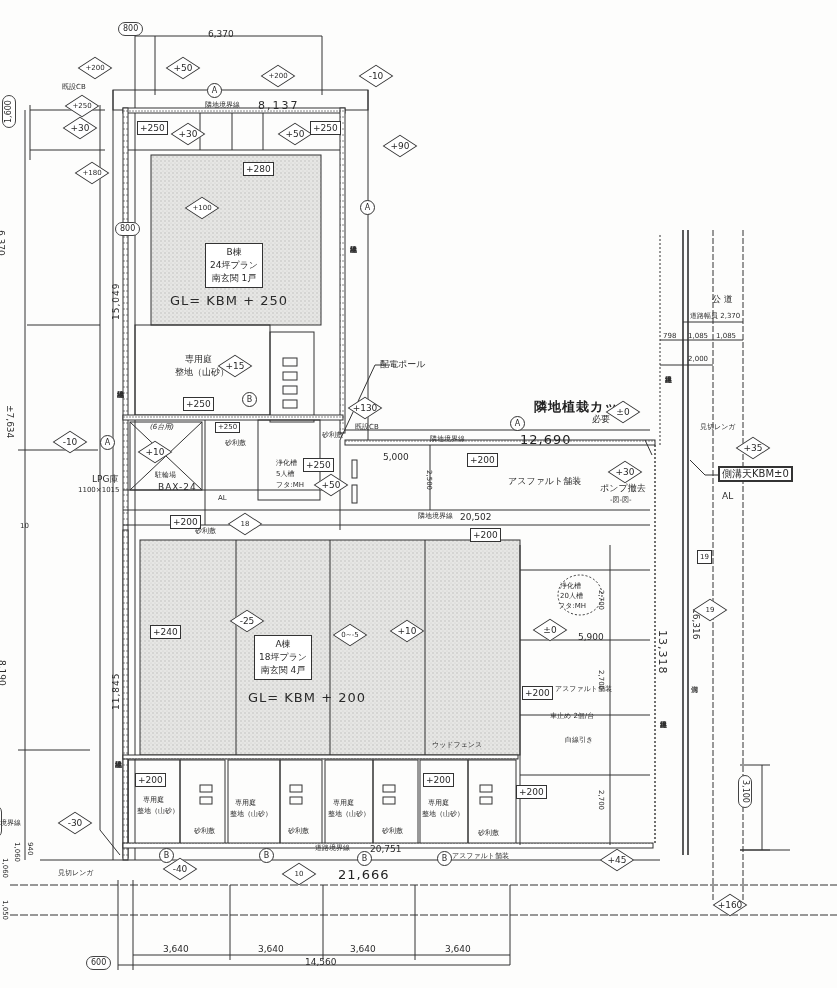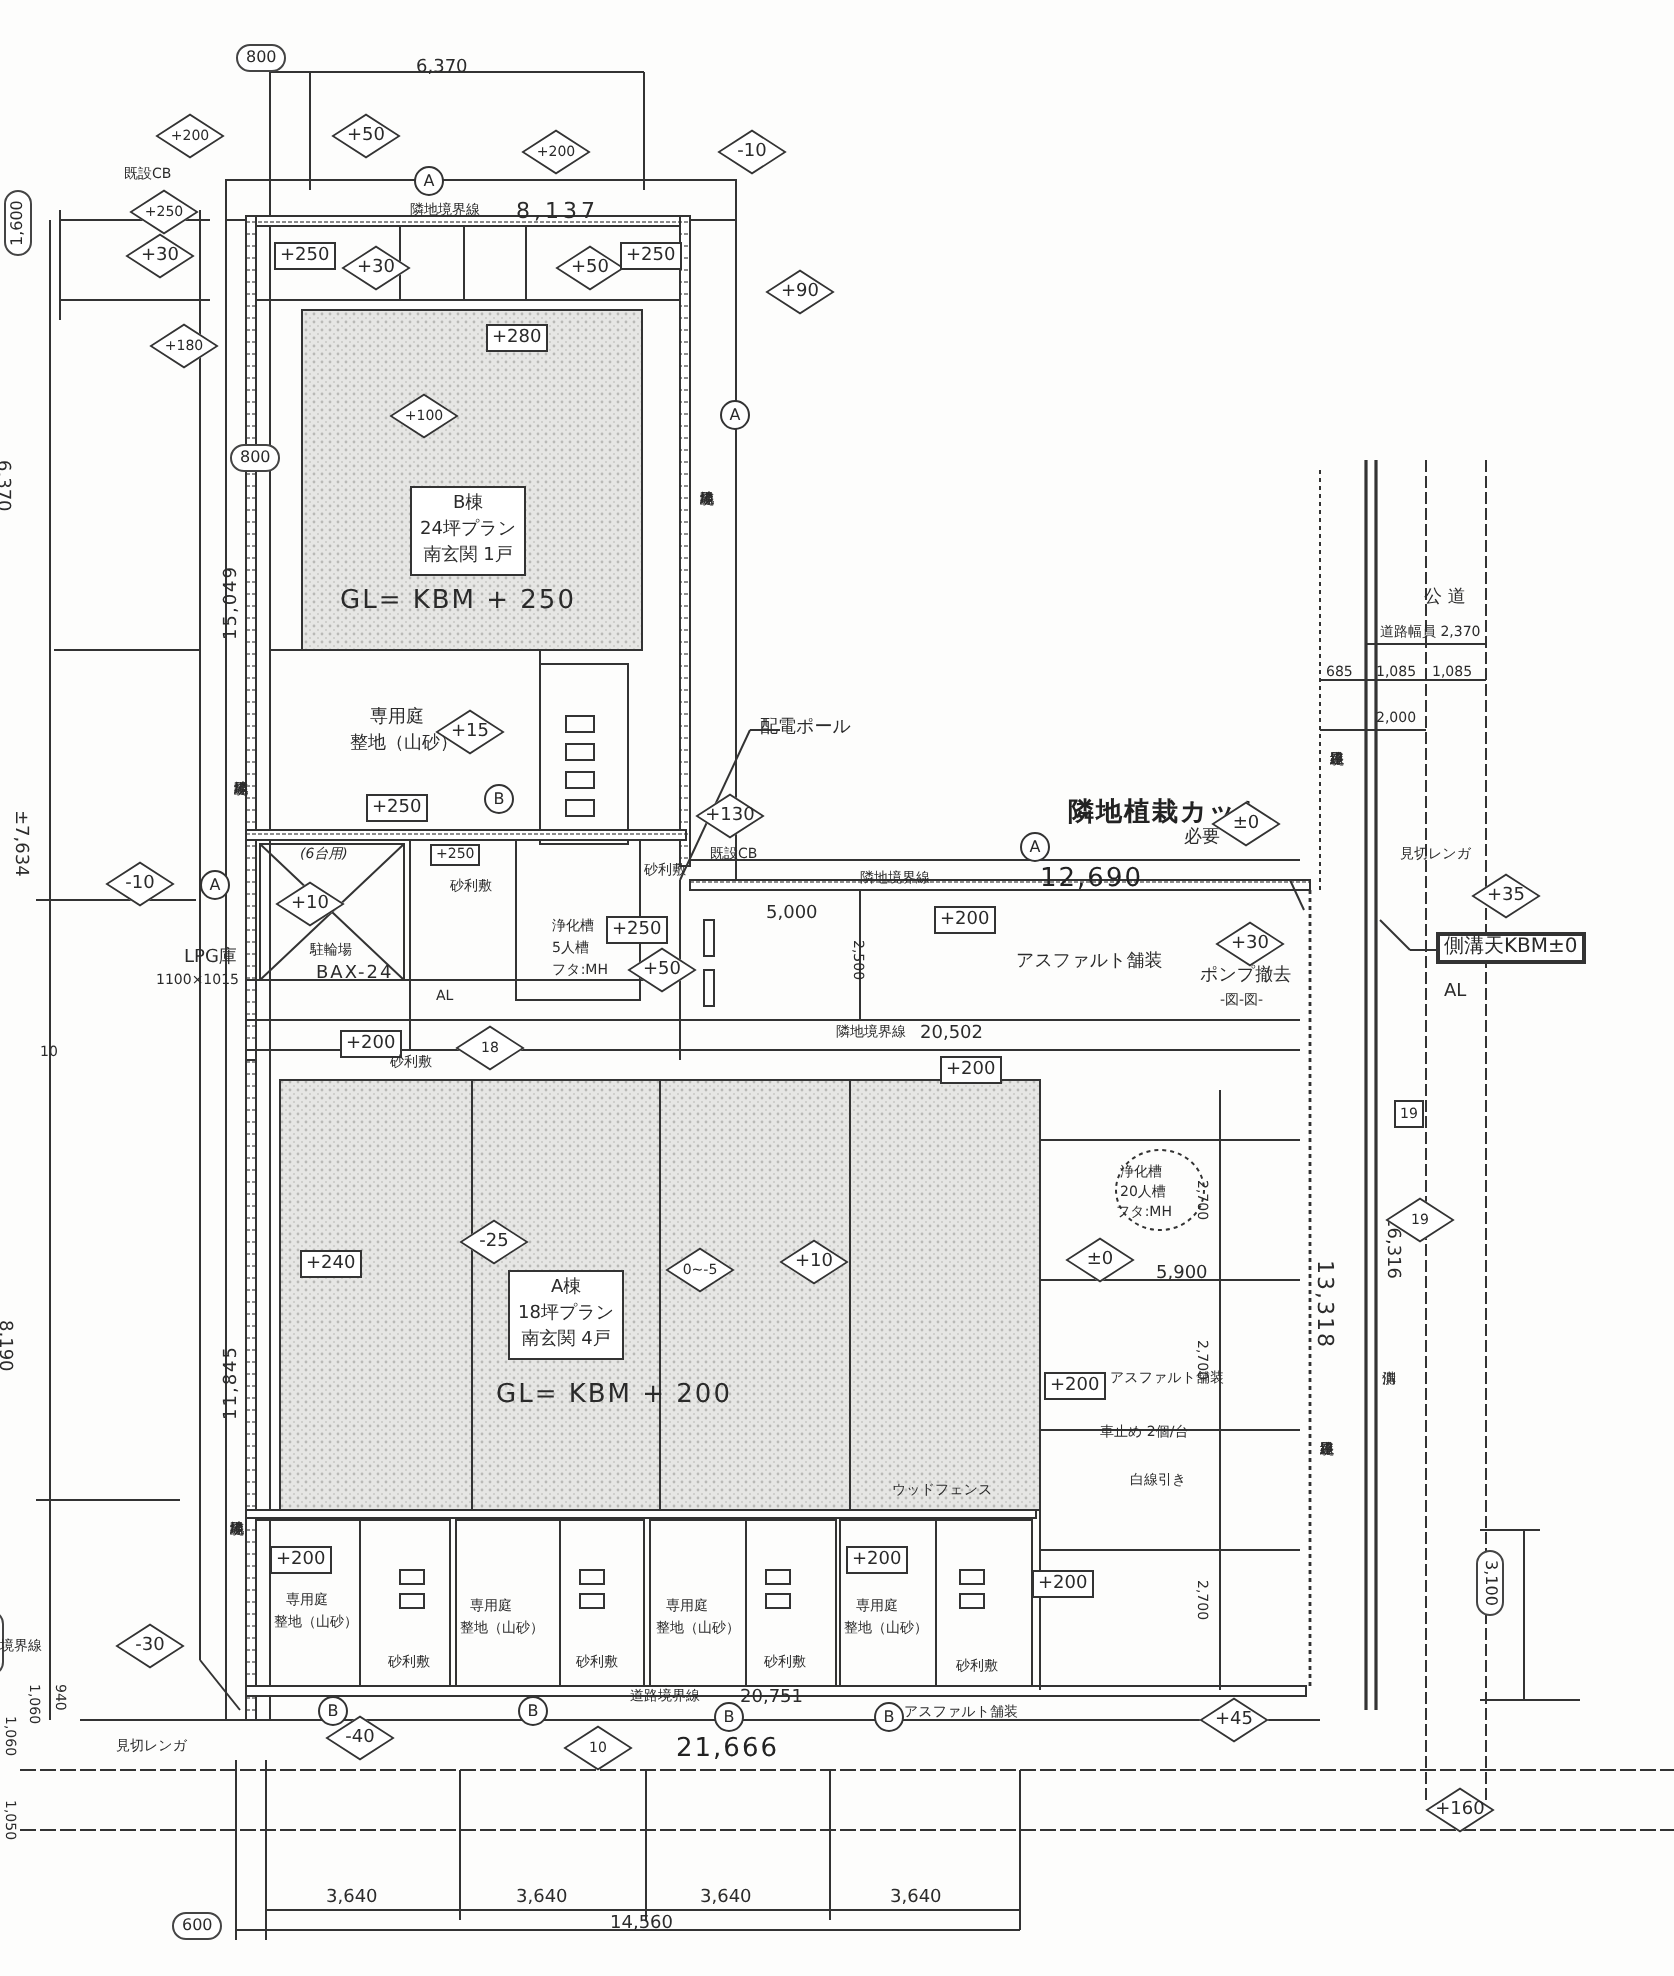--- a/index.html
+++ b/index.html
@@ -201,21 +201,21 @@
 <div class="box" style="left:310px;top:121px;">+250</div>
 <div class="dia" style="left:380px;top:136px;">
     <span>+90</span>
   </div>
 <div class="box" style="left:243px;top:162px;">+280</div>
 <div class="dia small" style="left:72px;top:163px;">
     <span class="xs">+180</span>
   </div>
 
 <div class="t sm" style="left:5px;top:230px;transform:rotate(90deg);transform-origin:left top;">6,370</div>
-<div class="dia small" style="left:192px;top:198px;justify-content:center;">
+<div class="dia small" style="left:182px;top:198px;justify-content:center;">
     <span class="xs">+100</span>
   </div>
 <div class="pill" style="left:115px;top:222px;">800</div>
 <div class="circ" style="left:360px;top:200px;">A</div>
 <div class="t xs vert" style="left:349px;top:240px;">隣地境界線</div>
 
 <div class="label-card" style="left:205px;top:243px;">
   <div>B棟</div>
   <div>24坪プラン</div>
   <div>南玄関 1戸</div>
@@ -303,21 +303,21 @@
   </div>
 <div class="dia small" style="left:330px;top:625px;">
     <span class="xs">0~-5</span>
   </div>
 <div class="label-card" style="left:254px;top:635px;">
   <div>A棟</div>
   <div>18坪プラン</div>
   <div>南玄関 4戸</div>
 </div>
 <div class="gl" style="left:248px;top:690px;">GL= KBM + 200</div>
-<div class="t xs" style="left:446px;top:742px;">ウッドフェンス</div>
+<div class="t xs" style="left:432px;top:742px;">ウッドフェンス</div>
 <div class="t sm" style="left:112px;top:710px;transform:rotate(-90deg);transform-origin:left top;letter-spacing:1px;">11,845</div>
 <div class="t xs vert" style="left:114px;top:755px;">隣地境界線</div>
 <div class="t sm" style="left:6px;top:660px;transform:rotate(90deg);transform-origin:left top;">8,190</div>
 <div class="pill" style="left:2px;top:805px;transform:rotate(90deg);transform-origin:left top;">3,100</div>
 
 <div class="t xs" style="left:560px;top:583px;">浄化槽</div>
 <div class="t xs" style="left:560px;top:593px;">20人槽</div>
 <div class="t xs" style="left:558px;top:603px;">フタ:MH</div>
 <div class="t xs" style="left:604px;top:590px;transform:rotate(90deg);transform-origin:left top;">2,700</div>
 <div class="dia" style="left:530px;top:620px;">
@@ -332,21 +332,21 @@
 <div class="t xs" style="left:604px;top:790px;transform:rotate(90deg);transform-origin:left top;">2,700</div>
 <div class="box" style="left:516px;top:785px;">+200</div>
 <div class="t md" style="left:668px;top:630px;transform:rotate(90deg);transform-origin:left top;letter-spacing:1px;">13,318</div>
 <div class="t sm" style="left:700px;top:608px;transform:rotate(90deg);transform-origin:left top;">16,316</div>
 <div class="t xs vert" style="left:659px;top:715px;">道路境界線</div>
 <div class="t xs vert" style="left:690px;top:680px;">側溝</div>
 <div class="pill" style="left:752px;top:775px;transform:rotate(90deg);transform-origin:left top;">3,100</div>
 
 <div class="t sm" style="left:712px;top:295px;">公 道</div>
 <div class="t xs" style="left:690px;top:313px;">道路幅員 2,370</div>
-<div class="t xs" style="left:663px;top:333px;">685</div>
+<div class="t xs" style="left:663px;top:333px;">798</div>
 <div class="t xs" style="left:688px;top:333px;">1,085</div>
 <div class="t xs" style="left:716px;top:333px;">1,085</div>
 <div class="t xs" style="left:688px;top:356px;">2,000</div>
 <div class="t xs" style="left:700px;top:424px;">見切レンガ</div>
 <div class="dia" style="left:733px;top:438px;">
     <span>+35</span>
   </div>
 <div class="box" style="left:718px;top:466px;font-size:10px;border-width:2px;">側溝天KBM±0</div>
 <div class="t sm" style="left:722px;top:492px;">AL</div>
 <div class="box" style="left:697px;top:550px;font-size:7px;">19</div>

